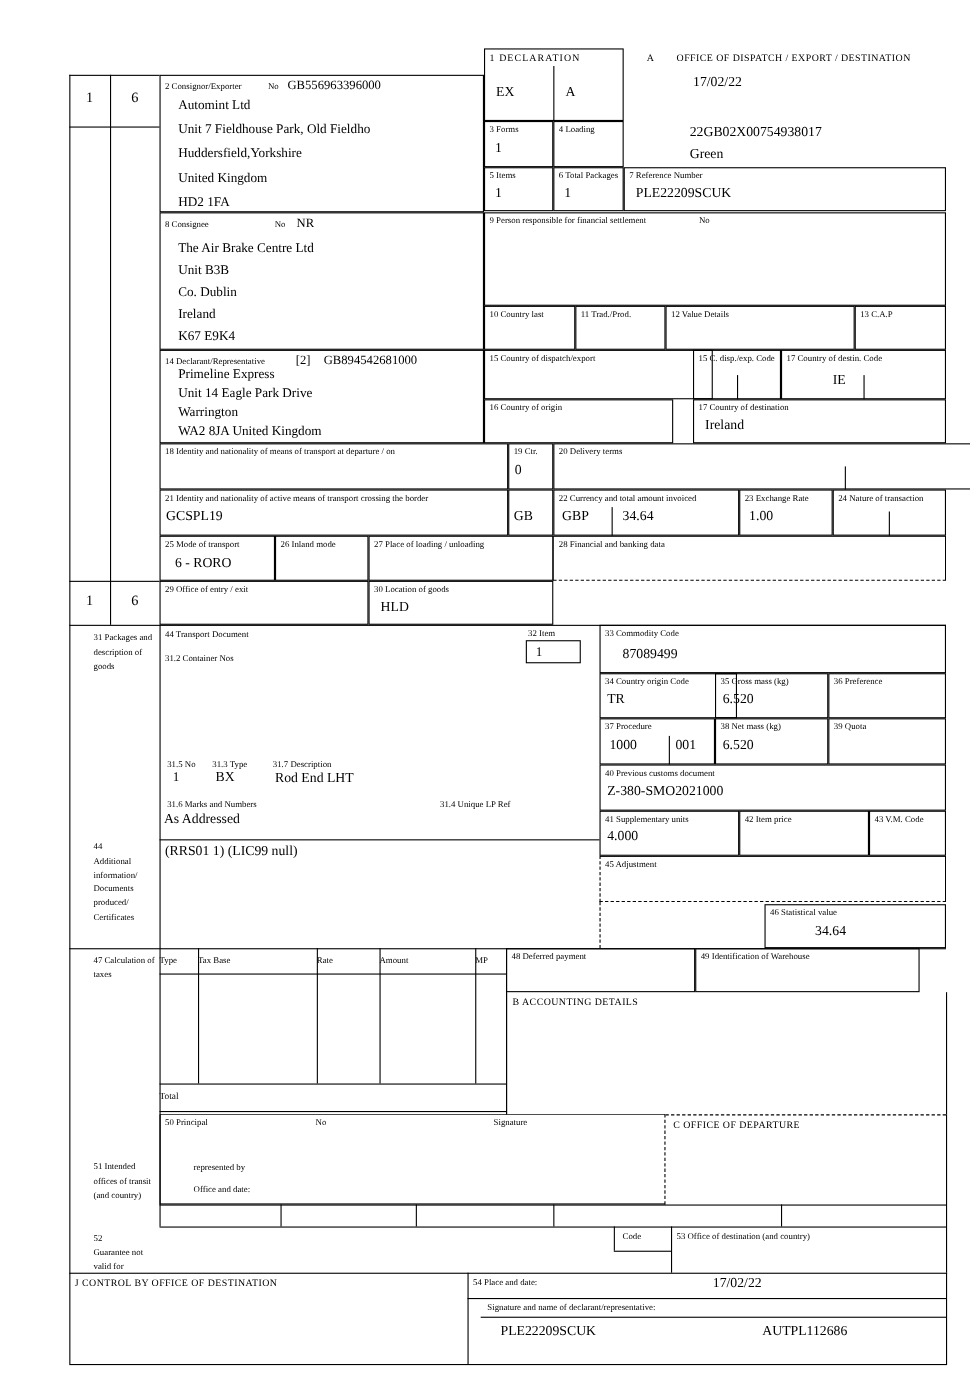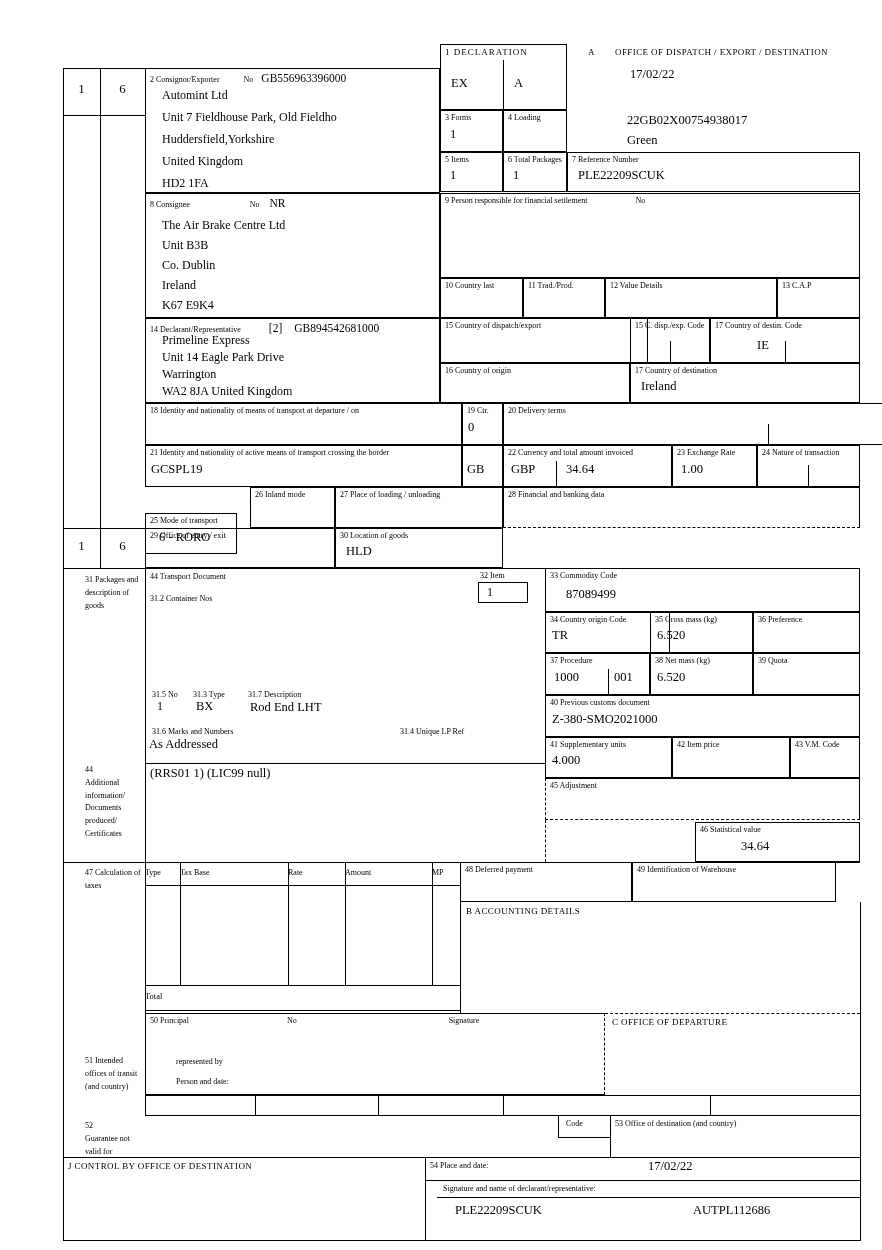--- a/index.html
+++ b/index.html
@@ -141,21 +141,21 @@
   </div>
   <div class="box" style="left:630px;top:318px;width:80px;height:45px">
     <div class="lblrow">15 C. disp./exp. Code</div>
   </div>
   <div class="vl" style="left:670px;top:341px;height:22px"></div>
   <div class="box" style="left:710px;top:318px;width:150px;height:45px">
     <div class="lblrow">17 Country of destin. Code</div>
     <div class="v" style="left:46px;top:19px">IE</div>
   </div>
   <div class="vl" style="left:785px;top:341px;height:22px"></div>
-  <div class="box" style="left:440px;top:363px;width:190px;height:40px">
+  <div class="box" style="left:440px;top:363px;width:172px;height:40px">
     <div class="lblrow">16 Country of origin</div>
   </div>
   <div class="box" style="left:630px;top:363px;width:230px;height:40px">
     <div class="lblrow">17 Country of destination</div>
     <div class="v" style="left:10px;top:15px">Ireland</div>
   </div>
 
   <div class="box" style="left:145px;top:403px;width:317px;height:42px">
     <div class="lblrow">18 Identity and nationality of means of transport at departure / on</div>
   </div>
@@ -183,21 +183,21 @@
   <div class="vl" style="left:556px;top:461px;height:26px"></div>
   <div class="box" style="left:672px;top:445px;width:85px;height:42px">
     <div class="lblrow">23 Exchange Rate</div>
     <div class="v" style="left:8px;top:16px">1.00</div>
   </div>
   <div class="box" style="left:757px;top:445px;width:103px;height:42px">
     <div class="lblrow">24 Nature of transaction</div>
   </div>
   <div class="vl" style="left:808px;top:465px;height:22px"></div>
 
-  <div class="box" style="left:145px;top:513px;width:92px;height:41px">
+  <div class="box" style="left:145px;top:487px;width:105px;height:41px">
     <div class="lblrow">25 Mode of transport</div>
     <div class="v" style="left:13px;top:16px">6 - RORO</div>
   </div>
   <div class="box" style="left:250px;top:487px;width:85px;height:41px">
     <div class="lblrow">26 Inland mode</div>
   </div>
   <div class="box" style="left:335px;top:487px;width:168px;height:41px">
     <div class="lblrow">27 Place of loading / unloading</div>
   </div>
   <div class="box" style="left:503px;top:487px;width:357px;height:41px;border-bottom:1px dashed #000">
@@ -320,21 +320,21 @@
   <div class="vl" style="left:860px;top:902px;height:111px"></div>
   <div class="sec" style="left:466px;top:906px">B ACCOUNTING DETAILS</div>
 
   <div class="box" style="left:145px;top:1013px;width:460px;height:82px;border-right:1px dashed #000">
     <div class="lblrow">
       <span>50 Principal</span>
       <span style="margin-left:96px">No</span>
       <span style="margin-left:150px">Signature</span>
     </div>
     <div class="slbl" style="left:30px;top:43px">represented by</div>
-    <div class="slbl" style="left:30px;top:63px">Person and date:</div>
+    <div class="slbl" style="left:30px;top:63px">Office and date:</div>
   </div>
 
   <div class="hld" style="left:605px;top:1013px;width:255px"></div>
   <div class="vl" style="left:860px;top:1013px;height:144px"></div>
   <div class="sec" style="left:612px;top:1017px">C OFFICE OF DEPARTURE</div>
 
   <div class="lblwrap" style="left:85px;top:1055px;width:60px">51 Intended offices of transit (and country)</div>
 
   <div class="hl" style="left:145px;top:1095px;width:715px"></div>
   <div class="hl" style="left:145px;top:1115px;width:715px"></div>

